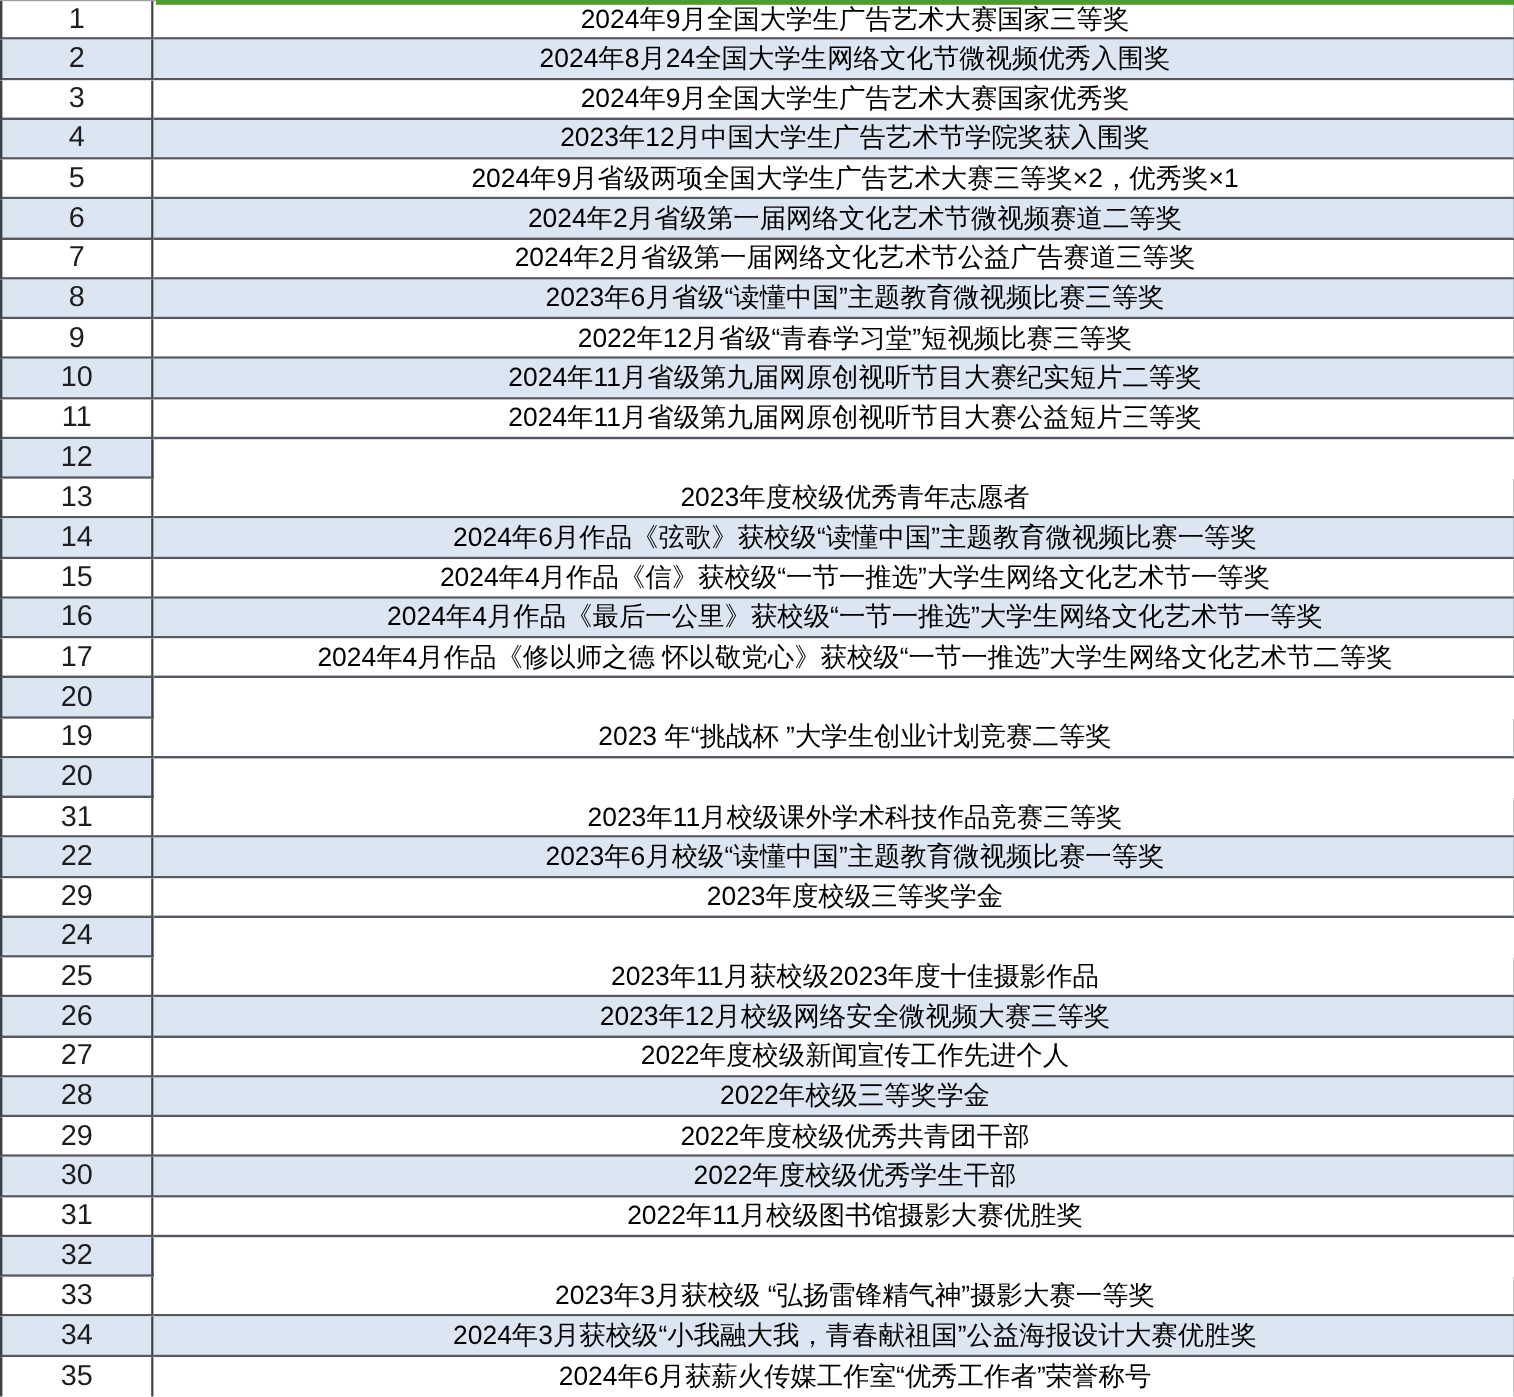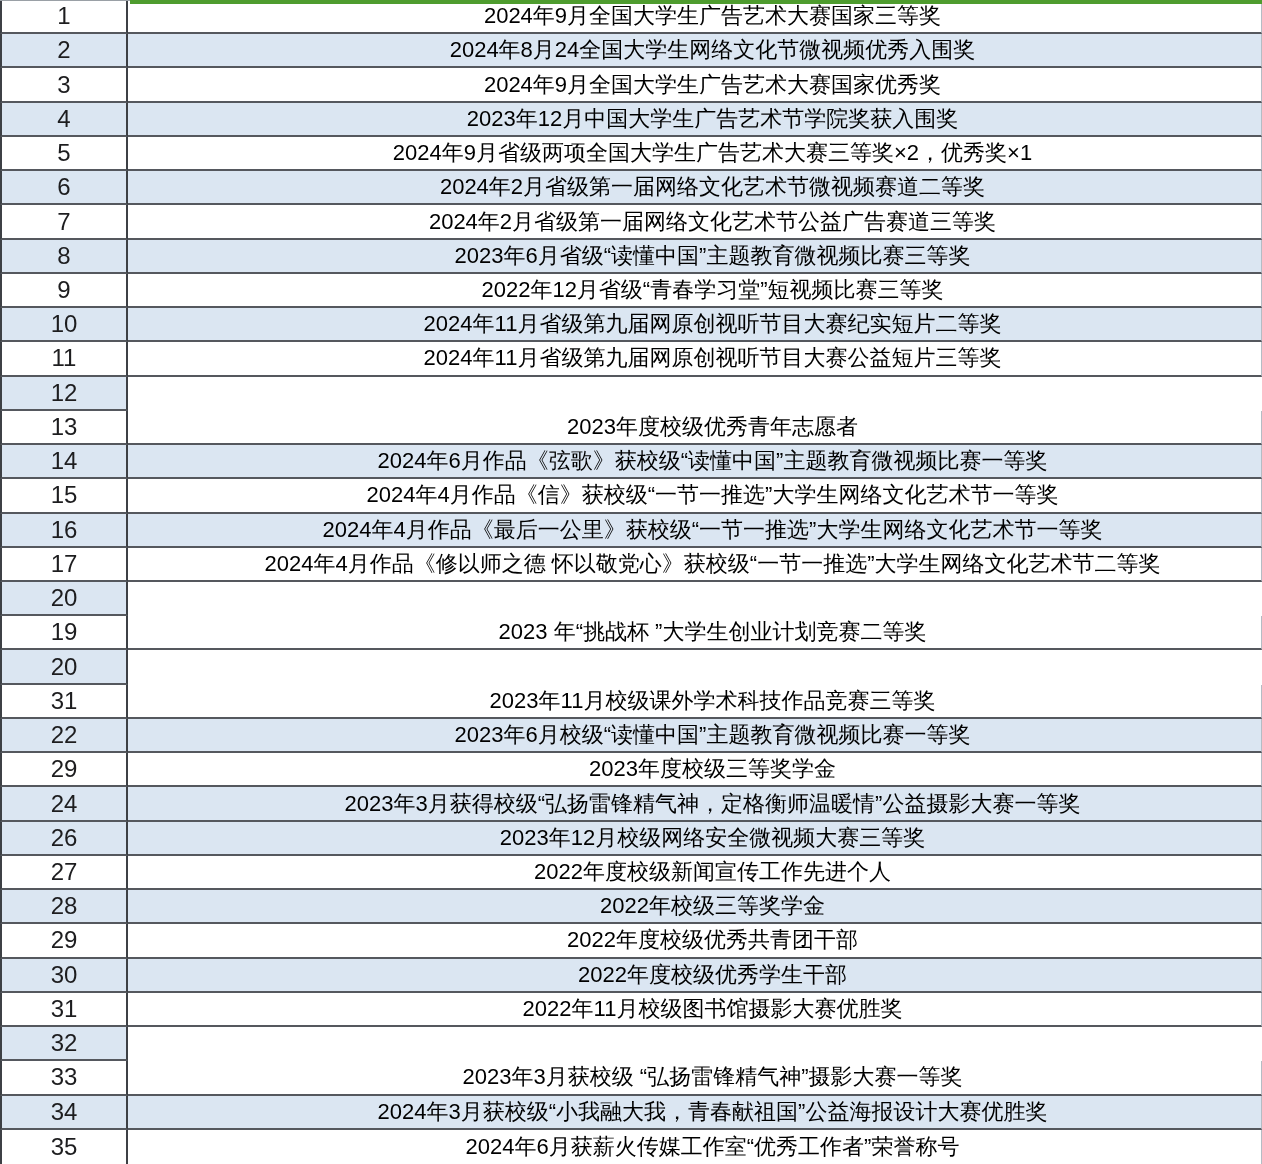--- a/index.html
+++ b/index.html
@@ -161,21 +161,24 @@
     <div class="row alt">
       <div class="cell num">22</div>
       <div class="cell content">2023年6月校级“读懂中国”主题教育微视频比赛一等奖</div>
     </div>
     <div class="row">
       <div class="cell num">29</div>
       <div class="cell content">2023年度校级三等奖学金</div>
     </div>
     <div class="row alt">
       <div class="cell num">24</div>
-      <div class="cell content">2023年3月获得校级“弘扬雷锋精气神，定格衡师温暖情”公益摄影大赛一等奖</div>
+    </div>
+    <div class="row">
+      <div class="cell num">25</div>
+      <div class="cell content">2023年11月获校级2023年度十佳摄影作品</div>
     </div>
     <div class="row alt">
       <div class="cell num">26</div>
       <div class="cell content">2023年12月校级网络安全微视频大赛三等奖</div>
     </div>
     <div class="row">
       <div class="cell num">27</div>
       <div class="cell content">2022年度校级新闻宣传工作先进个人</div>
     </div>
     <div class="row alt">

